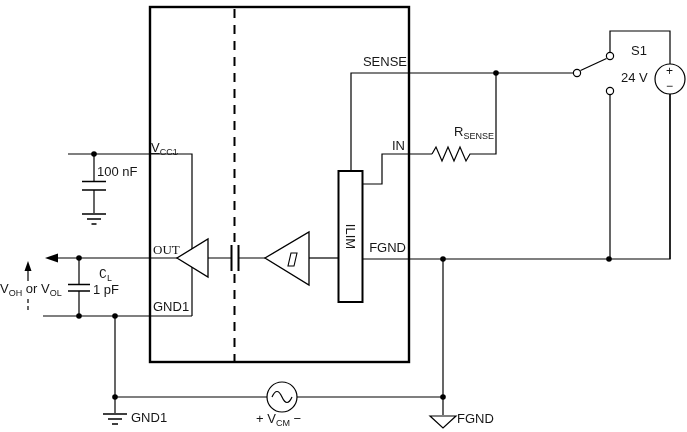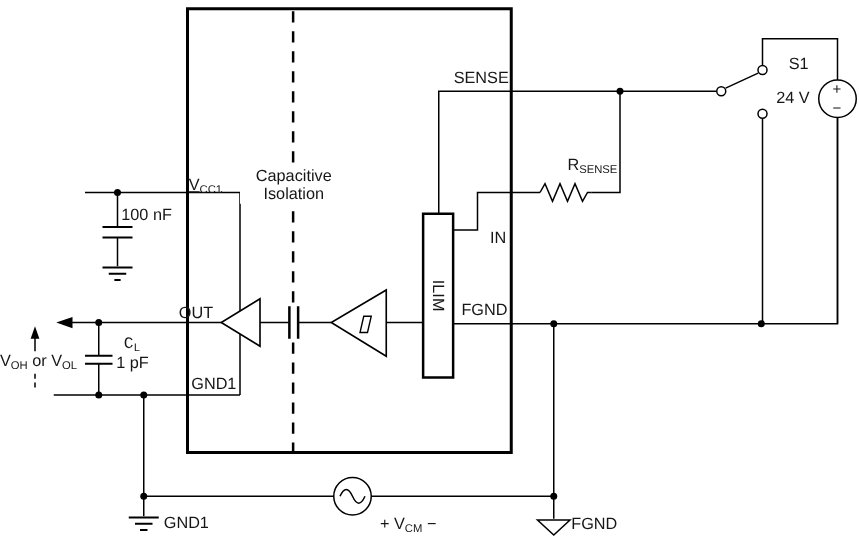--- a/index.html
+++ b/index.html
@@ -125,50 +125,46 @@
         <circle cx="609" cy="259" r="2.8"></circle>
         <circle cx="443" cy="397" r="2.8"></circle>
       </g>
     </g>
   </svg>
 
   <div class="lbl" style="left:151px;top:141px;text-decoration:underline;"><span>V</span><span class="sb">CC1</span></div>
 
   <div class="lbl" style="left:97px;top:165px;text-align:right;">100 nF</div>
 
-  <div class="lbl center iso" style="left:192px;top:133px;">
-    <div>Capacitive</div>
-    <div>Isolation</div>
-  </div>
 
   <div class="lbl right" style="left:357px;top:55px;width:50px;">SENSE</div>
 
-  <div class="lbl right" style="left:377px;top:139px;width:28px;margin-top:44px;">IN</div>
+  <div class="lbl right" style="left:377px;top:139px;width:28px;">IN</div>
 
   <div class="lbl" style="left:454px;top:125px;"><span>R</span><span class="sb">SENSE</span></div>
 
   <div class="ilim-box" style="left:338px;top:171px;width:25px;height:131px;">
       <span>ILIM</span>
     </div>
 
   <div class="lbl right" style="left:365px;top:241px;width:41px;">FGND</div>
 
-  <div class="lbl" style="left:143px;top:243px;">OUT</div>
+  <div class="lbl" style="left:153px;top:243px;font-family:Liberation Serif, serif;">OUT</div>
 
   <div class="lbl" style="left:153px;top:300px;">GND1</div>
 
   <div class="lbl" style="left:99px;top:268px;font-family:Liberation Mono, monospace;"><span>C</span><span class="sb">L</span></div>
 
   <div class="lbl" style="left:93px;top:283px;">1 pF</div>
 
   <div class="lbl" style="left:0px;top:282px;"><span>V</span><span class="sb">OH</span> <span>or</span> <span>V</span><span class="sb">OL</span></div>
 
   <div class="lbl" style="left:131px;top:411px;">GND1</div>
 
-  <div class="lbl" style="left:256px;top:412px;margin-left:48px;"><span>+</span> <span>V</span><span class="sb">CM</span> <span>−</span></div>
+  <div class="lbl" style="left:256px;top:412px;"><span>+</span> <span>V</span><span class="sb">CM</span> <span>−</span></div>
 
   <div class="lbl" style="left:457px;top:412px;">FGND</div>
 
   <div class="lbl" style="left:583px;top:44px;margin-left:48px;">S1</div>
 
   <div class="lbl" style="left:621px;top:71px;text-align:right;">24 V</div>
 
   <div class="lbl srcsign" style="left:663px;top:65px;">+</div>
   <div class="lbl srcsign" style="left:663px;top:80px;">−</div>
 

